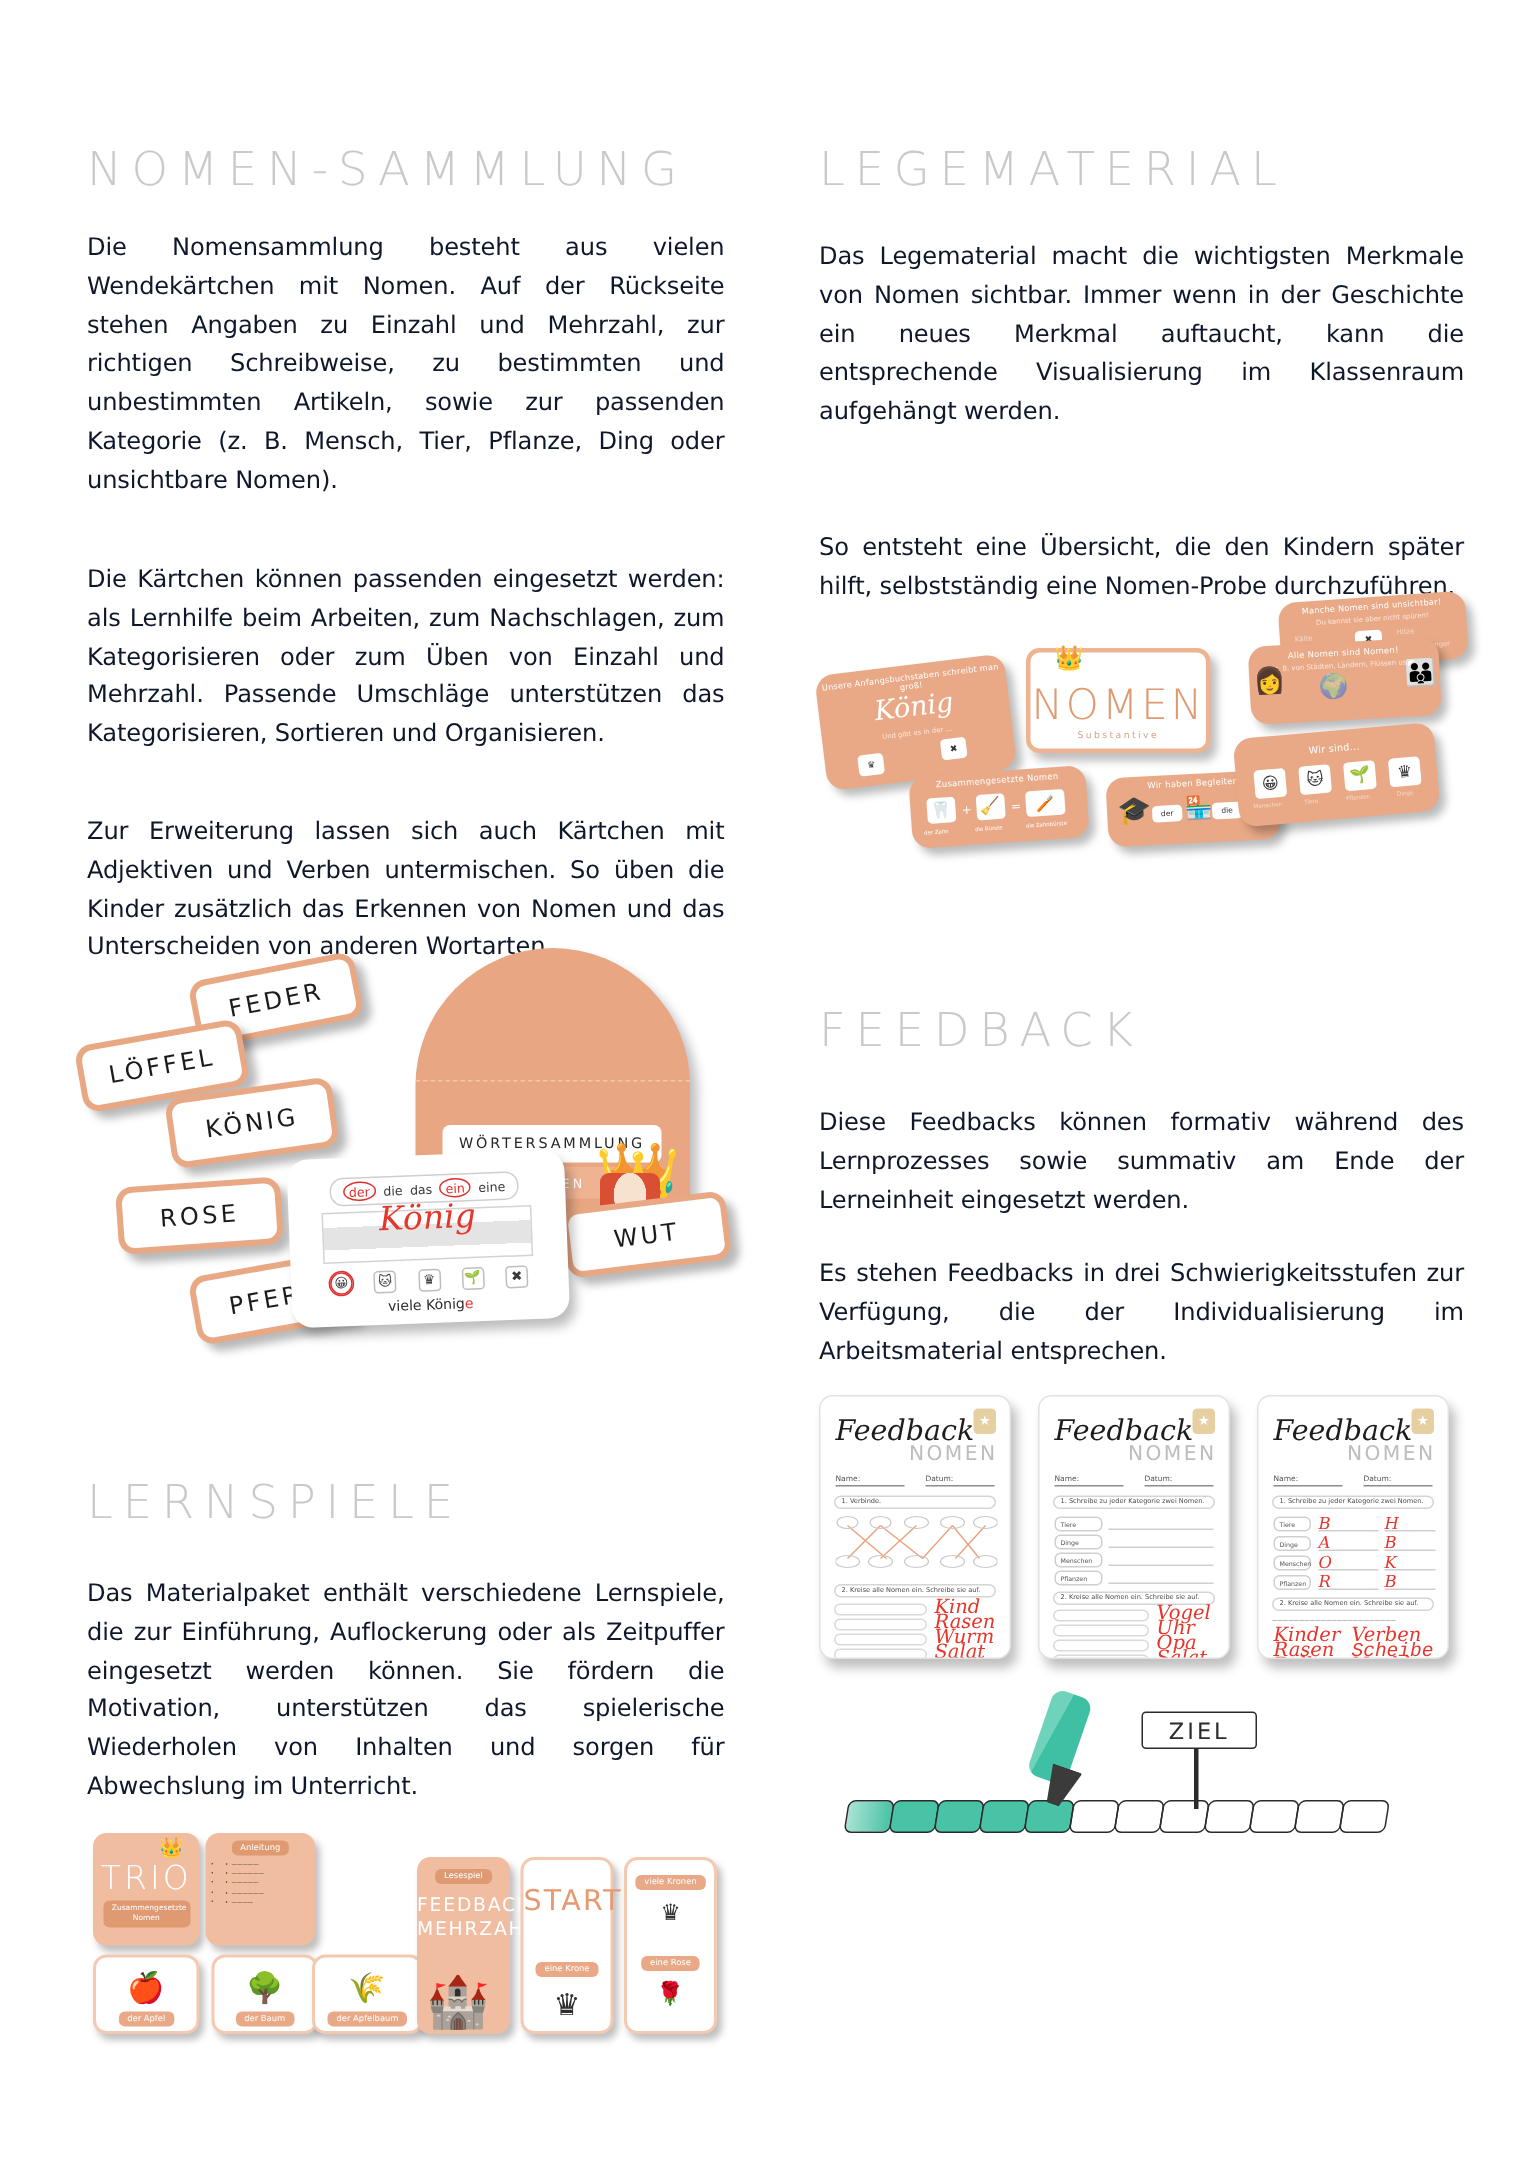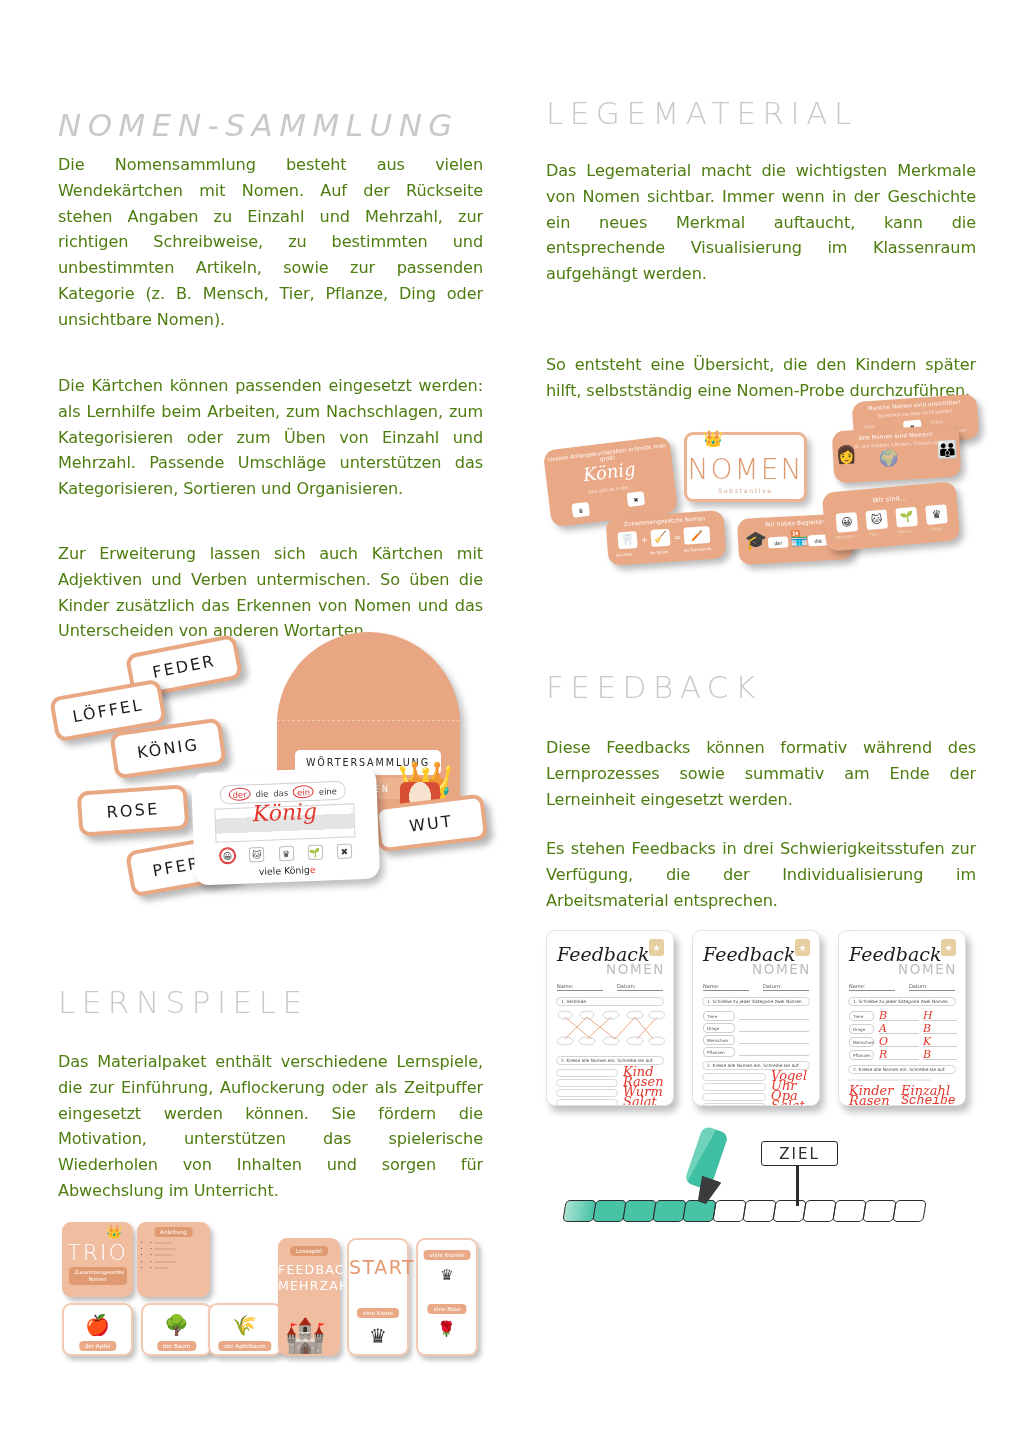--- a/index.html
+++ b/index.html
@@ -21,21 +21,21 @@
     color: #c9c9c9;
     font-family: "DejaVu Sans", sans-serif;
     font-weight: 300;
     font-size: 31px;
     letter-spacing: 6.5px;
     text-transform: uppercase;
     white-space: nowrap;
     line-height: 1.1;
   }
   .body-text {
-    color: #4d7c0f;
+    color: #0f172a;
     font-family: "DejaVu Sans", sans-serif;
     font-size: 16.1px;
     line-height: 25.8px;
     text-align: justify;
     letter-spacing: -0.1px;
     margin: 0;
   }
   .body-text + .body-text { margin-top: 22px; }
 
   
@@ -236,21 +236,21 @@
 
   .crown { position: absolute; font-size: 13px; color: #e8b33e; }
 </style>
 </head>
 <body>
 
 <div class="page">
 
   <div class="col-left">
 
-    <div class="section-heading" style="position:absolute; top:108px;font-style:italic;">NOMEN-SAMMLUNG</div>
+    <div class="section-heading" style="position:absolute; top:96px;">NOMEN-SAMMLUNG</div>
 
     <p class="body-text" style="position:absolute; top:152px; width:425px;">Die Nomensammlung besteht aus vielen Wendekärtchen mit Nomen. Auf der Rückseite stehen Angaben zu Einzahl und Mehrzahl, zur richtigen Schreibweise, zu bestimmten und unbestimmten Artikeln, sowie zur passenden Kategorie (z. B. Mensch, Tier, Pflanze, Ding oder unsichtbare Nomen).</p>
 
     <p class="body-text" style="position:absolute; top:351px; width:425px;">Die Kärtchen können passenden eingesetzt werden: als Lernhilfe beim Arbeiten, zum Nachschlagen, zum Kategorisieren oder zum Üben von Einzahl und Mehrzahl. Passende Umschläge unterstützen das Kategorisieren, Sortieren und Organisieren.</p>
 
     <p class="body-text" style="position:absolute; top:519px; width:425px;">Zur Erweiterung lassen sich auch Kärtchen mit Adjektiven und Verben untermischen. So üben die Kinder zusätzlich das Erkennen von Nomen und das Unterscheiden von anderen Wortarten.</p>
 
     <div class="section-heading" style="position:absolute; top:985px;">LERNSPIELE</div>
 
     <p class="body-text" style="position:absolute; top:1049px; width:425px;">Das Materialpaket enthält verschiedene Lernspiele, die zur Einführung, Auflockerung oder als Zeitpuffer eingesetzt werden können. Sie fördern die Motivation, unterstützen das spielerische Wiederholen von Inhalten und sorgen für Abwechslung im Unterricht.</p>
@@ -552,21 +552,21 @@
       <div class="fb-ansline" style="left:84px; top:102px; width:34px;"></div>
       <div class="fb-ansline" style="left:84px; top:115px; width:34px;"></div>
       <div class="fb-ansline" style="left:84px; top:128px; width:34px;"></div>
       <div class="fb-bar" style="top:134px;">2. Kreise alle Nomen ein. Schreibe sie auf.</div>
       <div style="position:absolute; left:9px; top:146px; right:9px; font-size:3.6px; color:#555; line-height:6px;">
         ———————————————————————
       </div>
       <div class="fb-ans" style="left:10px; top:152px;">Kinder</div>
       <div class="fb-ans" style="left:10px; top:162px;">Rasen</div>
       <div class="fb-ans" style="left:10px; top:172px;">Ball</div>
-      <div class="fb-ans" style="left:62px; top:152px;">Einzahl</div>
+      <div class="fb-ans" style="left:62px; top:152px;">Verben</div>
       <div class="fb-ans" style="left:62px; top:162px;font-family:Liberation Mono, monospace;">Scheibe</div>
       <div class="fb-ans" style="left:62px; top:172px;">Nachbar</div>
     </div>
   </div>
 
   <div>
     <div class="prog-box fade" style="left:564px;  top:1200px;"></div>
     <div class="prog-box filled" style="left:594px;  top:1200px;"></div>
     <div class="prog-box filled" style="left:624px;  top:1200px;"></div>
     <div class="prog-box filled" style="left:654px;  top:1200px;"></div>

